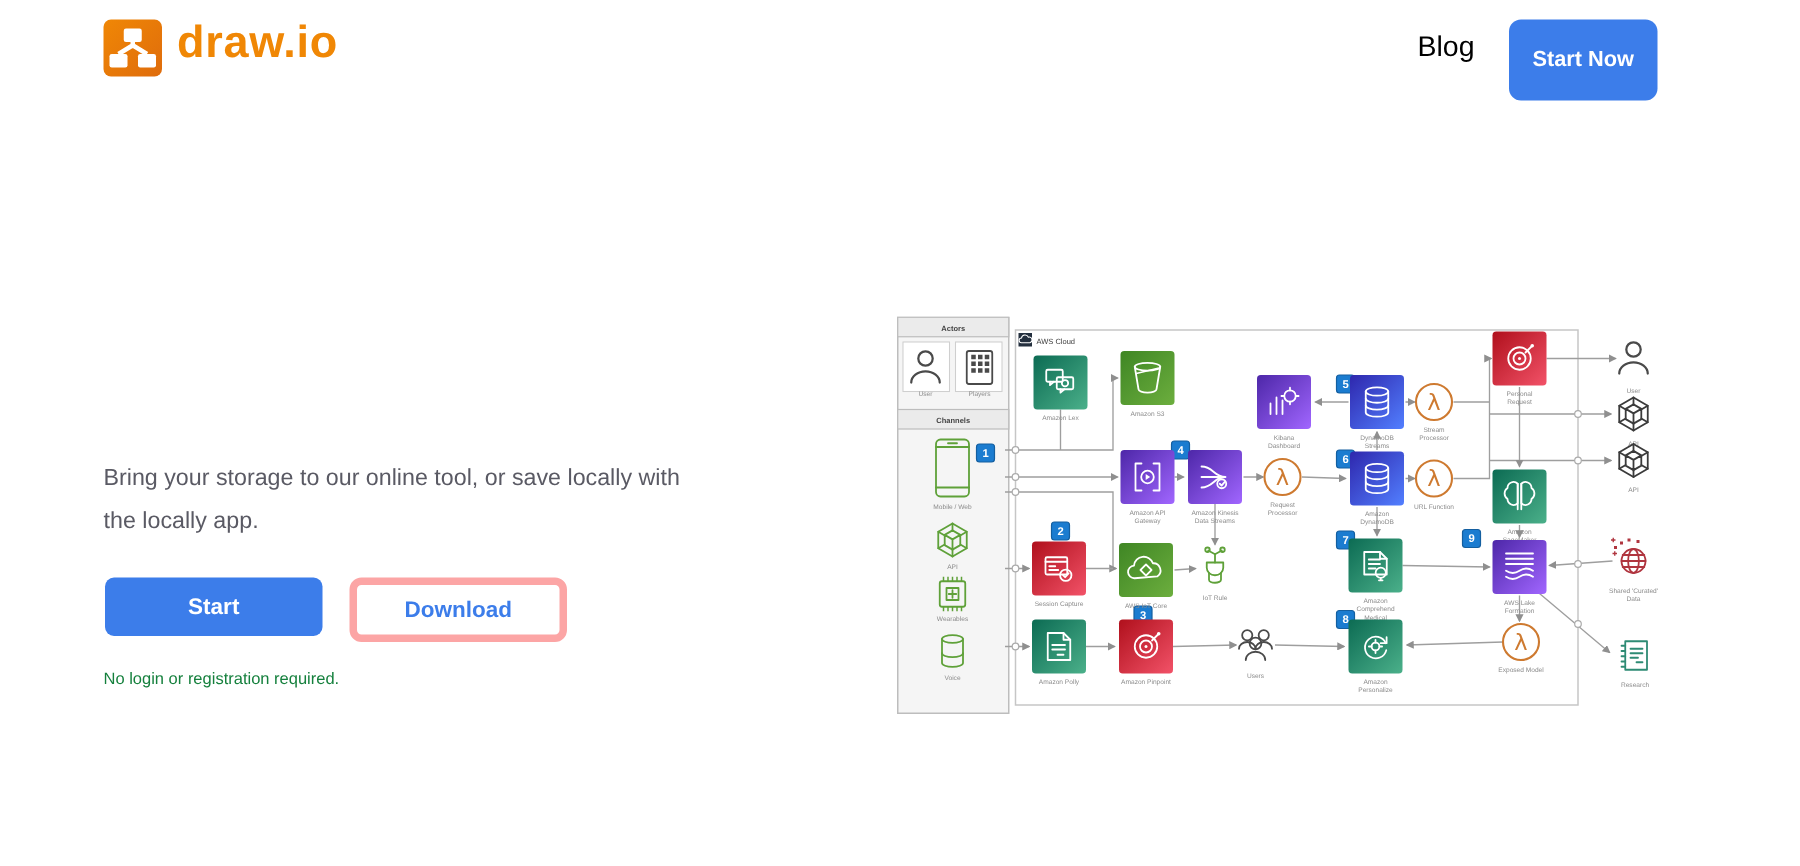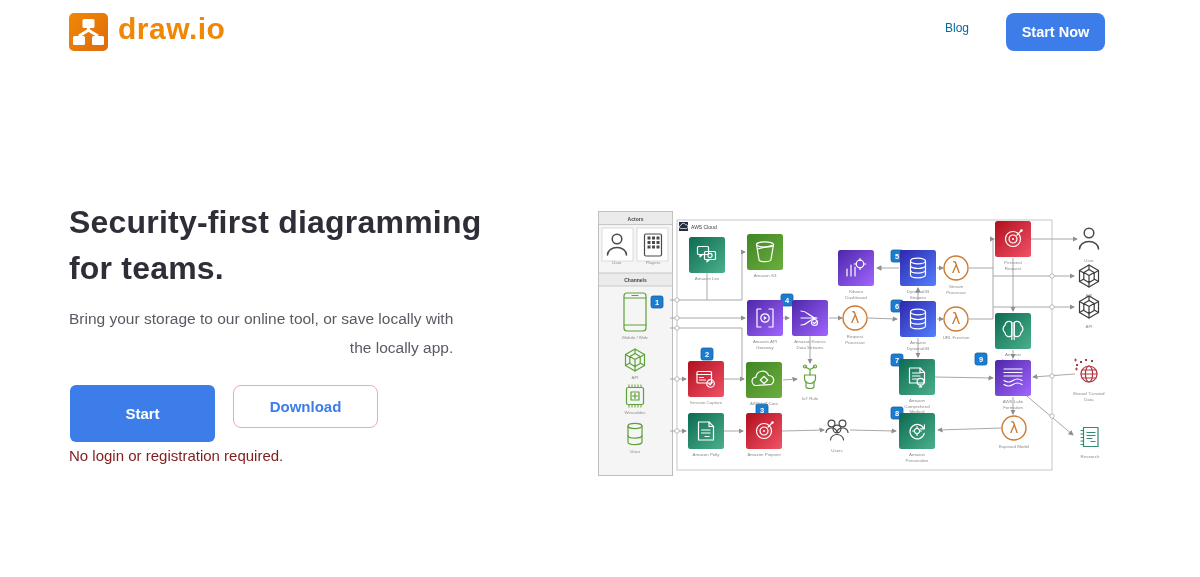--- a/index.html
+++ b/index.html
@@ -1,35 +1,35 @@
 <!DOCTYPE html>
 <html><head>
 <meta charset="utf-8">
 <style>
   html,body{margin:0;padding:0;background:#fff;}
   .page{position:relative;width:1200px;height:577px;background:#ffffff;overflow:hidden;
         font-family:"Liberation Sans",sans-serif;}
   
   .logo{position:absolute;left:68px;top:12px;display:flex;gap:9px;}
   .logo-text{font-size:30px;font-weight:bold;color:#F08705;letter-spacing:0.5px;}
-  .blog-link{position:absolute;left:945px;top:21px;font-size:12px;color:#0369a1;cursor:pointer;}
-  .btn-start-now{position:absolute;left:1006px;top:13px;width:99px;height:38px;border:none;
+  .blog-link{position:absolute;left:945px;top:21px;font-size:19px;color:#000000;cursor:pointer;}
+  .btn-start-now{position:absolute;left:1006px;top:13px;width:99px;height:54px;border:none;
         border-radius:8px;background:#3C7DEA;color:#fff;font-family:inherit;
         font-size:14.5px;font-weight:bold;cursor:pointer;}
   
   .hero-title{position:absolute;left:69px;top:199px;font-size:32px;line-height:46px;
         font-weight:600;color:#2E2E38;letter-spacing:0.2px;}
-  .hero-sub{position:absolute;left:69px;top:304px;font-size:15.5px;line-height:29px;color:#5A5A64;text-align:right;}
-  .btn-start{position:absolute;left:70px;top:385px;width:145px;height:57px;border:none;
+  .hero-sub{position:absolute;left:69px;top:304px;font-size:15.5px;line-height:29px;color:#5A5A64;}
+  .btn-start{position:absolute;left:70px;top:385px;width:145px;height:39px;border:none;
         border-radius:6px;background:#3C7DEA;color:#fff;font-family:inherit;
         font-size:15px;font-weight:bold;cursor:pointer;}
   .btn-download{position:absolute;left:233px;top:385px;width:145px;height:43px;
-        border:1px solid #fca5a5;border-radius:8px;background:#fff;color:#3C7DEA;
+        border:5px solid #fca5a5;border-radius:8px;background:#fff;color:#3C7DEA;
         font-family:inherit;font-size:15px;font-weight:bold;cursor:pointer;}
-  .hero-note{position:absolute;left:69px;top:447px;font-size:15px;color:#7f1d1d;}
+  .hero-note{position:absolute;left:69px;top:447px;font-size:11px;color:#15803d;}
   
   .hero-diagram{position:absolute;left:598px;top:211px;width:510px;height:266px;}
 </style>
 </head>
 <body>
 
 <div class="page">
 
   <div class="logo">
     <span>
@@ -45,24 +45,20 @@
         <rect x="5" y="24" width="12" height="9" rx="1.5" fill="#fff"></rect>
         <rect x="24" y="24" width="12" height="9" rx="1.5" fill="#fff"></rect>
         <path d="M20.5,16 V20 M11,24 L20,18.5 M30,24 L21,18.5" stroke="#fff" stroke-width="3" fill="none"></path>
       </svg>
     </span>
     <span class="logo-text">draw.io</span>
   </div>
   <a class="blog-link">Blog</a>
   <button class="btn-start-now">Start Now</button>
 
-  <div class="hero-title">
-    <div>Security-first diagramming</div>
-    <div>for teams.</div>
-  </div>
   <div class="hero-sub">
     <div>Bring your storage to our online tool, or save locally with</div>
     <div>the locally app.</div>
   </div>
   <button class="btn-start">Start</button>
   <button class="btn-download">Download</button>
   <div class="hero-note">No login or registration required.</div>
 
   <div class="hero-diagram">
     <svg id="diagram-svg" width="510" height="266" viewBox="0 0 510 266">

